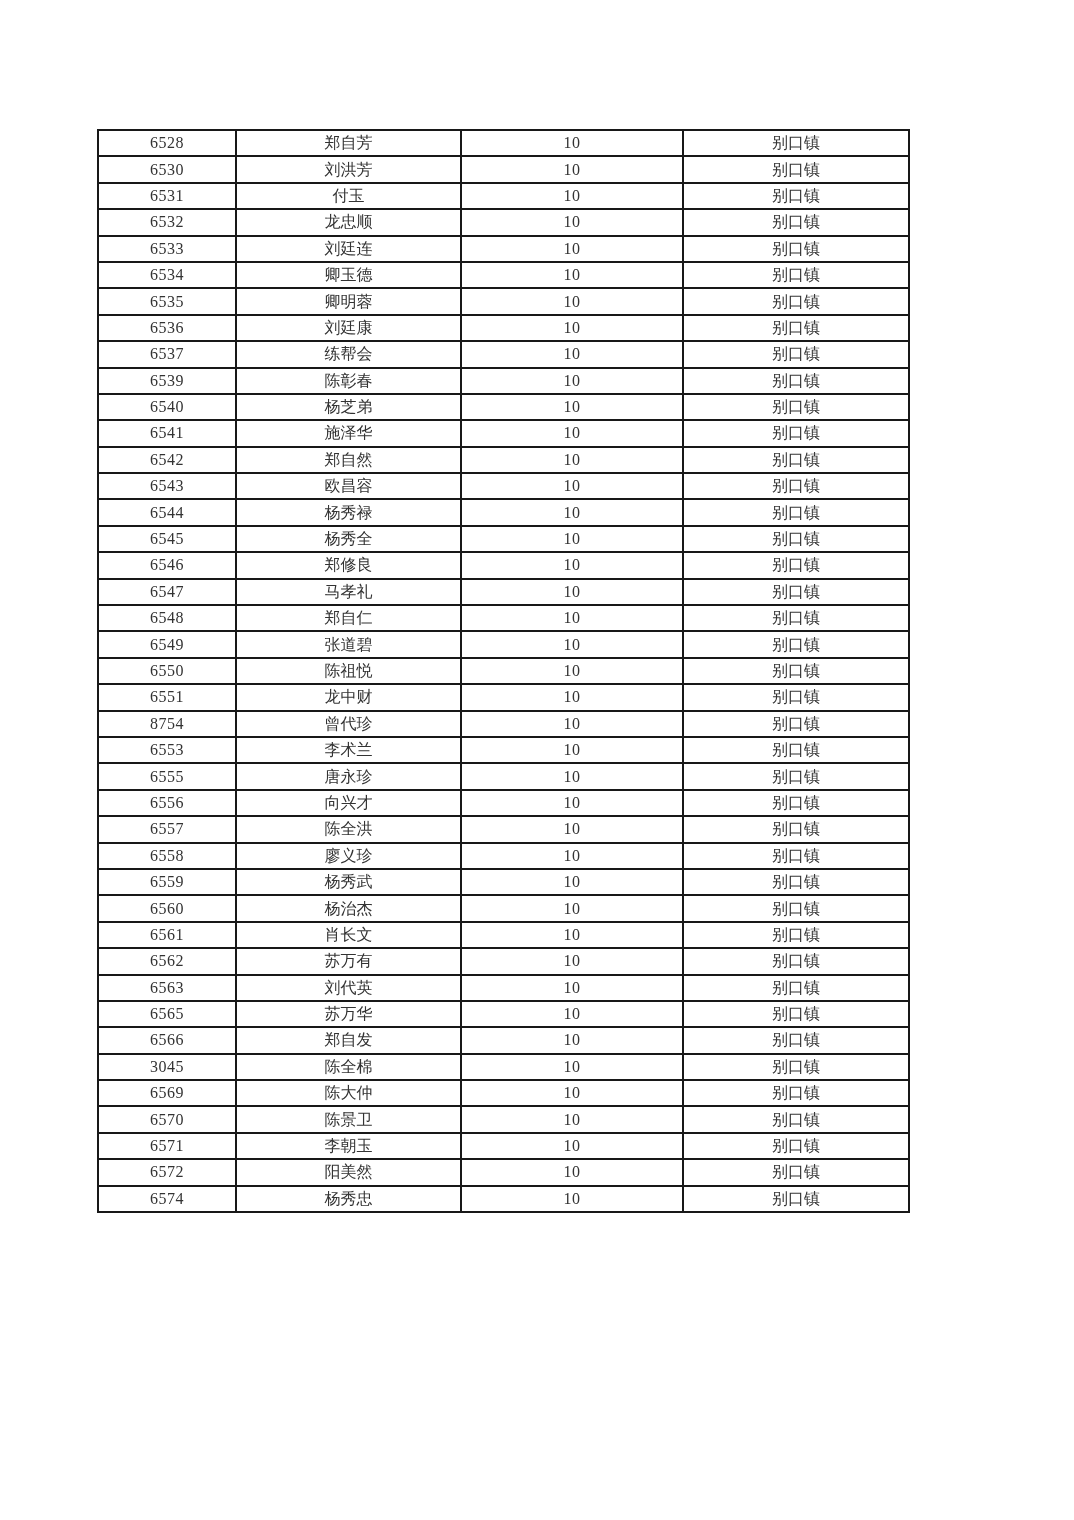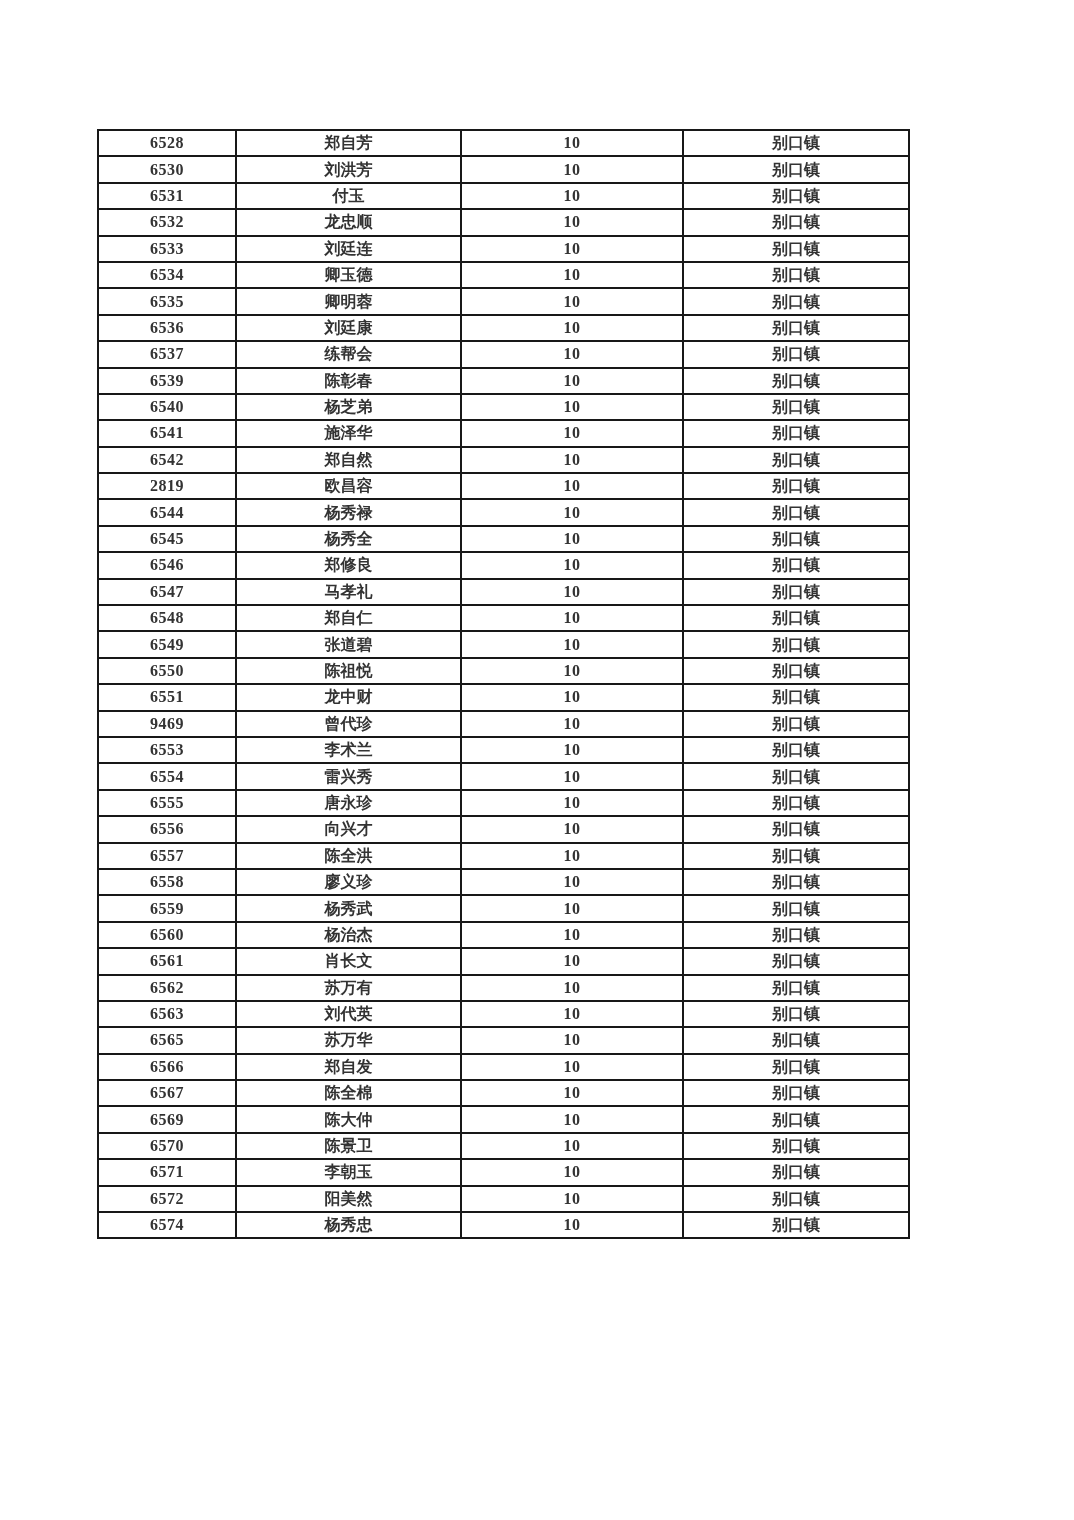--- a/index.html
+++ b/index.html
@@ -16,21 +16,20 @@
   }
   .sheet {
     position: absolute;
     left: 97px;
     top: 129px;
   }
   table.roster {
     border-collapse: collapse;
     table-layout: fixed;
     width: 811px;
-    font-weight: bold;
   }
   table.roster td {
     border: 2px solid #181818;
     text-align: center;
     vertical-align: middle;
     font-size: 16px;
     line-height: 1;
     padding: 0;
     height: 24.4px; 
     overflow: hidden;
@@ -126,21 +125,21 @@
           <td class="num">10</td>
           <td>别口镇</td>
         </tr>
         <tr>
           <td class="num">6542</td>
           <td>郑自然</td>
           <td class="num">10</td>
           <td>别口镇</td>
         </tr>
         <tr>
-          <td class="num">2819</td>
+          <td class="num">6543</td>
           <td>欧昌容</td>
           <td class="num">10</td>
           <td>别口镇</td>
         </tr>
         <tr>
           <td class="num">6544</td>
           <td>杨秀禄</td>
           <td class="num">10</td>
           <td>别口镇</td>
         </tr>
@@ -180,38 +179,32 @@
           <td class="num">10</td>
           <td>别口镇</td>
         </tr>
         <tr>
           <td class="num">6551</td>
           <td>龙中财</td>
           <td class="num">10</td>
           <td>别口镇</td>
         </tr>
         <tr>
-          <td class="num">9469</td>
+          <td class="num">8754</td>
           <td>曾代珍</td>
           <td class="num">10</td>
           <td>别口镇</td>
         </tr>
         <tr>
           <td class="num">6553</td>
           <td>李术兰</td>
           <td class="num">10</td>
           <td>别口镇</td>
         </tr>
         <tr>
-          <td class="num">6554</td>
-          <td>雷兴秀</td>
-          <td class="num">10</td>
-          <td>别口镇</td>
-        </tr>
-        <tr>
           <td class="num">6555</td>
           <td>唐永珍</td>
           <td class="num">10</td>
           <td>别口镇</td>
         </tr>
         <tr>
           <td class="num">6556</td>
           <td>向兴才</td>
           <td class="num">10</td>
           <td>别口镇</td>
@@ -264,21 +257,21 @@
           <td class="num">10</td>
           <td>别口镇</td>
         </tr>
         <tr>
           <td class="num">6566</td>
           <td>郑自发</td>
           <td class="num">10</td>
           <td>别口镇</td>
         </tr>
         <tr>
-          <td class="num">6567</td>
+          <td class="num">3045</td>
           <td>陈全棉</td>
           <td class="num">10</td>
           <td>别口镇</td>
         </tr>
         <tr>
           <td class="num">6569</td>
           <td>陈大仲</td>
           <td class="num">10</td>
           <td>别口镇</td>
         </tr>

